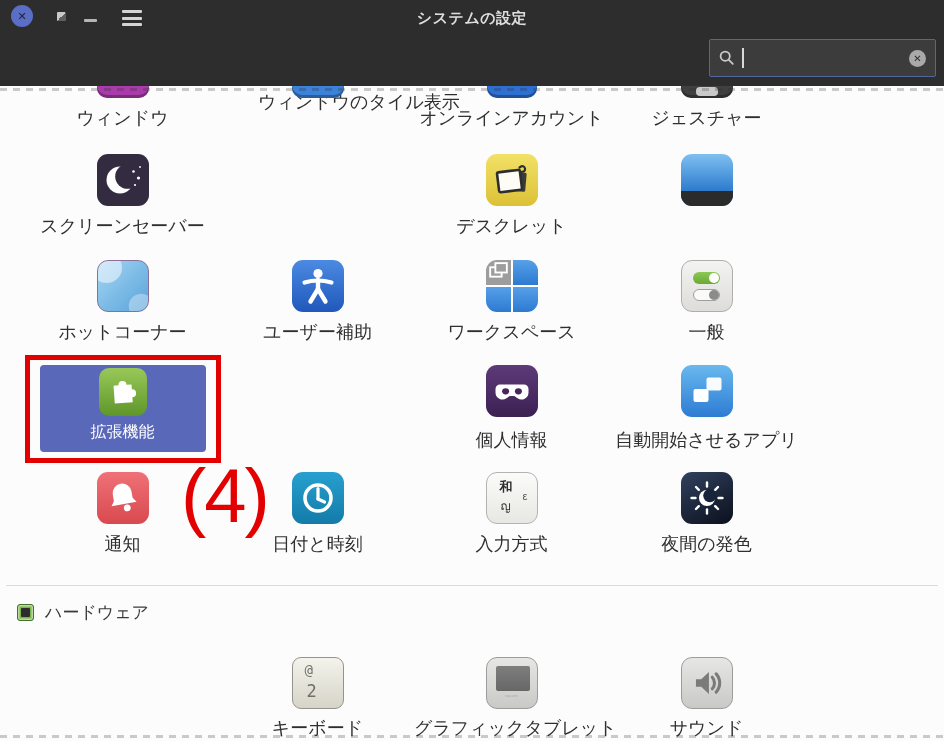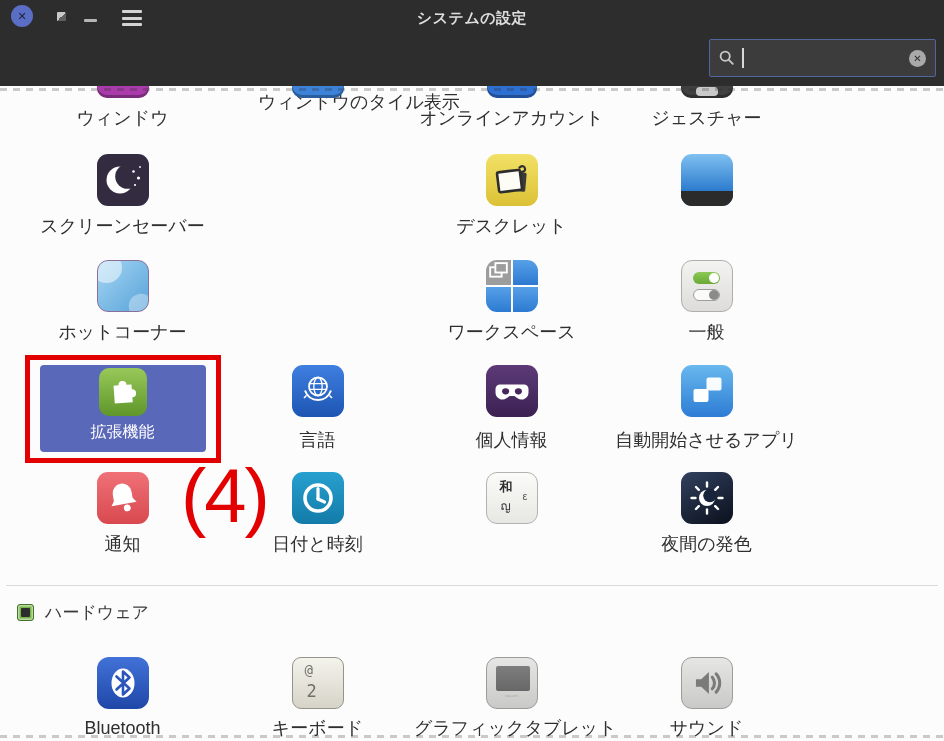--- a/index.html
+++ b/index.html
@@ -209,20 +209,31 @@
         </div>
         <div class="cell" style="left: 25px;">
           <div class="tile t-hot-corners" style="top: 174px;">
             <svg viewBox="0 0 52 52">
               <circle cx="9" cy="7" r="16" fill="rgba(255,255,255,.5)"></circle>
               <circle cx="45" cy="47" r="13" fill="rgba(255,255,255,.35)"></circle>
             </svg>
           </div>
           <div class="cell-label" style="top: 236px;">ホットコーナー</div>
         </div>
+        <div class="cell" style="left: 220px;">
+          <div class="tile t-accessibility" style="top: 174px;">
+            <svg viewBox="0 0 52 52">
+              <circle cx="26" cy="13.5" r="4.6" fill="#fff"></circle>
+              <path d="M12.5 22.5 Q26 18.5 39.5 22.5" stroke="#fff" stroke-width="4.2" fill="none" stroke-linecap="round"></path>
+              <path d="M26 20 L26 29 L18.5 41.5" stroke="#fff" stroke-width="4.4" fill="none" stroke-linecap="round" stroke-linejoin="round"></path>
+              <path d="M26 29 L33.5 41.5" stroke="#fff" stroke-width="4.4" stroke-linecap="round"></path>
+            </svg>
+          </div>
+          <div class="cell-label" style="top: 236px;">ユーザー補助</div>
+        </div>
         <div class="cell" style="left: 414px;">
           <div class="tile t-workspaces" style="top: 174px;">
             <div class="ws-grid">
               <div class="ws g">
                 <svg viewBox="0 0 24 24">
                   <rect x="4" y="7" width="11" height="9" fill="none" stroke="#fff" stroke-width="1.8"></rect>
                   <rect x="9" y="3" width="11" height="9" fill="#9d9d9d" stroke="#fff" stroke-width="1.8"></rect>
                 </svg>
               </div>
               <div class="ws"></div>
@@ -248,32 +259,20 @@
         <div class="cell" style="left: 25px;">
           <div class="selected-tile" style="background: rgb(89, 104, 184);">
             <div class="inner-tile">
               <svg viewBox="0 0 48 48">
                 <path d="M15 17 h5 a4 4 0 1 1 8 0 h5 v5 a4 4 0 1 1 0 8 v5 H15 z" fill="#fff" transform="rotate(-4 24 24)"></path>
               </svg>
             </div>
             <div class="sel-label">拡張機能</div>
           </div>
         </div>
-        <div class="cell" style="left: 220px;">
-          <div class="tile t-languages" style="top: 279px;">
-            <svg viewBox="0 0 52 52">
-              <circle cx="26" cy="21.5" r="9" fill="none" stroke="#fff" stroke-width="1.8"></circle>
-              <ellipse cx="26" cy="21.5" rx="4.2" ry="9" fill="none" stroke="#fff" stroke-width="1.3"></ellipse>
-              <path d="M17.4 18.6 h17.2 M17.4 24.4 h17.2" stroke="#fff" stroke-width="1.3"></path>
-              <path d="M13 25.5 q3.5 9.5 13 9.5 q9.5 0 13 -9.5" fill="none" stroke="#fff" stroke-width="2"></path>
-              <path d="M14.5 30.5 l-2.5 2.5 M37.5 30.5 l2.5 2.5" stroke="#fff" stroke-width="1.6"></path>
-            </svg>
-          </div>
-          <div class="cell-label" style="top: 344px;">言語</div>
-        </div>
         <div class="cell" style="left: 414px;">
           <div class="tile t-privacy" style="top: 279px;">
             <svg viewBox="0 0 52 52">
               <path d="M14 19.5 h24 a4.5 4.5 0 0 1 4.5 4.5 v3.5 a7 7 0 0 1 -11 5.7 l-3.2 -2.2 h-4.6 l-3.2 2.2 a7 7 0 0 1 -11 -5.7 v-3.5 a4.5 4.5 0 0 1 4.5 -4.5 z" fill="#fff"></path>
               <ellipse cx="19.6" cy="26.3" rx="3.5" ry="3.1" fill="#46265c"></ellipse>
               <ellipse cx="32.4" cy="26.3" rx="3.5" ry="3.1" fill="#46265c"></ellipse>
             </svg>
           </div>
           <div class="cell-label" style="top: 344px;">個人情報</div>
         </div>
@@ -306,49 +305,41 @@
             </svg>
           </div>
           <div class="cell-label" style="top: 448px;">日付と時刻</div>
         </div>
         <div class="cell" style="left: 414px;">
           <div class="tile t-input-method" style="top: 386px;">
             <span class="im a">和</span>
             <span class="im b">ญ</span>
             <span class="im c">ε</span>
           </div>
+          <div class="cell-label" style="top: 448px;">入力方式</div>
         </div>
         <div class="cell" style="left: 609px;">
           <div class="tile t-night-light" style="top: 386px;">
             <svg viewBox="0 0 52 52">
               <g stroke="#fff" stroke-width="2.4" stroke-linecap="round">
                 <path d="M26 10.5 v4"></path>
                 <path d="M26 37.5 v4"></path>
                 <path d="M10.5 26 h4"></path>
                 <path d="M37.5 26 h4"></path>
                 <path d="M15 15 l2.8 2.8"></path>
                 <path d="M34.2 34.2 l2.8 2.8"></path>
                 <path d="M37 15 l-2.8 2.8"></path>
                 <path d="M17.8 34.2 l-2.8 2.8"></path>
               </g>
               <circle cx="26" cy="26" r="8" fill="#fff"></circle>
               <circle cx="28.8" cy="23.6" r="6.6" fill="#18233c"></circle>
             </svg>
           </div>
           <div class="cell-label" style="top: 448px;">夜間の発色</div>
         </div>
-        <div class="cell" style="left: 25px;">
-          <div class="tile t-bluetooth" style="top: 571px;">
-            <svg viewBox="0 0 52 52">
-              <ellipse cx="26" cy="26" rx="11.5" ry="14.5" fill="#fff"></ellipse>
-              <path d="M19.5 19.5 L32.5 31.5 L26 37.5 L26 14.5 L32.5 20.5 L19.5 32.5" fill="none" stroke="#2b55bb" stroke-width="2.6" stroke-linejoin="round" stroke-linecap="round"></path>
-            </svg>
-          </div>
-          <div class="cell-label" style="top: 632px;">Bluetooth</div>
-        </div>
         <div class="cell" style="left: 220px;">
           <div class="tile t-keyboard" style="top: 571px;">
             <span class="kb t">@</span>
             <span class="kb b">2</span>
           </div>
           <div class="cell-label" style="top: 632px;">キーボード</div>
         </div>
         <div class="cell" style="left: 414px;">
           <div class="tile t-graphics-tablet" style="top: 571px;">
             <i class="gt-screen"></i>

